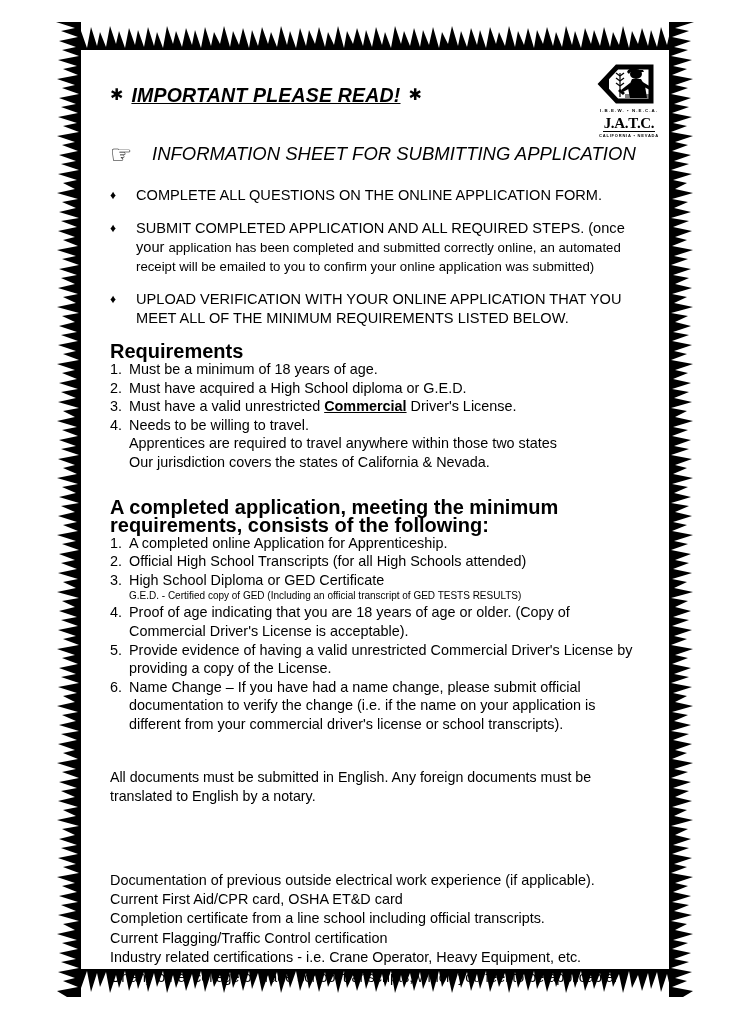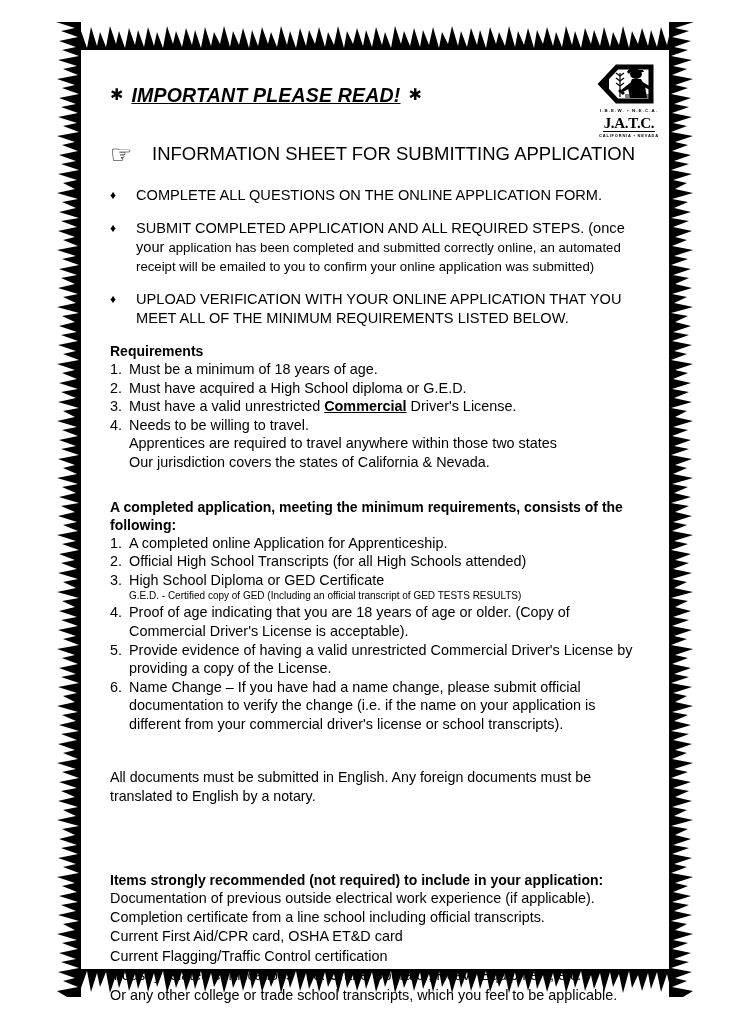--- a/index.html
+++ b/index.html
@@ -117,20 +117,21 @@
   }
   .hand-icon {
     width: 34px;
     font-size: 25px;
     line-height: 24px;
     margin-right: 8px;
     flex: 0 0 auto;
   }
   .subtitle-text {
     font-size: 18.5px;
+    font-style: italic;
     letter-spacing: 0px;
   }
 
   
   .bullets { margin-top: 18px; }
   .bullet-item {
     display: flex;
     font-size: 14.6px;
     line-height: 19px;
     margin-bottom: 14px;
@@ -139,21 +140,21 @@
     flex: 0 0 auto;
     width: 26px;
     font-size: 12px;
     line-height: 19px;
   }
   .bullet-body { flex: 1 1 auto; }
   .bullet-body .cont { font-size: 13.2px; }
 
   
   .sect-head {
-    font-size: 14px;
+    font-size: 20px;
     font-weight: bold;
     line-height: 18px;
   }
   .sect-head-wide { width: 100%; }
 
   
   .num-list { margin: 0; }
   .num-item {
     display: flex;
     font-size: 14.4px;
@@ -344,25 +345,24 @@
         <div class="num-item">
           <span class="num-mark">6.</span>
           <span class="num-body">Name Change – If you have had a name change, please submit official documentation to verify the change (i.e. if the name on your application is different from your commercial driver's license or school transcripts).</span>
         </div>
       </div>
     </div>
 
     <div class="para" style="margin-top:34px;">All documents must be submitted in English. Any foreign documents must be translated to English by a notary.</div>
 
     <div style="margin-top:65px;">
-      <div class="sect-head">Items strongly recommended (not required) to include in your application:</div>
       <div class="plain-list">
         <div class="plain-line">Documentation of previous outside electrical work experience (if applicable).</div>
+        <div class="plain-line">Current First Aid/CPR card, OSHA ET&amp;D card</div>
         <div class="plain-line">Completion certificate from a line school including official transcripts.</div>
-        <div class="plain-line">Current First Aid/CPR card, OSHA ET&amp;D card</div>
         <div class="plain-line">Current Flagging/Traffic Control certification</div>
         <div class="plain-line">Industry related certifications - i.e. Crane Operator, Heavy Equipment, etc.</div>
         <div class="plain-line">Or any other college or trade school transcripts, which you feel to be applicable.</div>
       </div>
     </div>
 
   </div>
 </div>
 
 </body></html>

